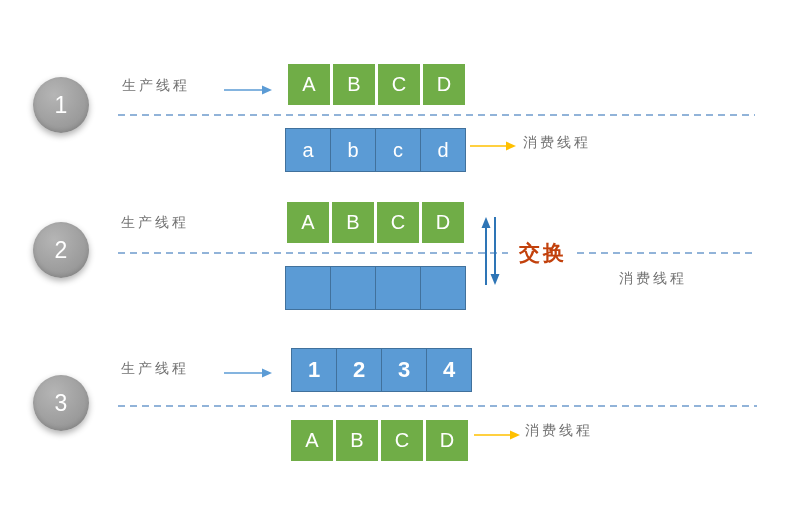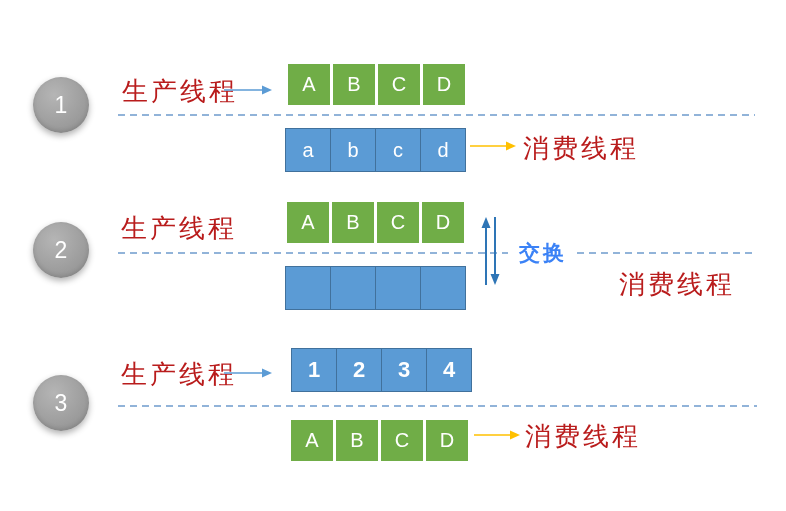--- a/index.html
+++ b/index.html
@@ -12,23 +12,23 @@
   .circle{
     width:56px;height:56px;border-radius:50%;
     background:radial-gradient(circle at 38% 32%, #b5b5b5 0%, #a3a3a3 45%, #8d8d8d 100%);
     box-shadow:0 3px 6px rgba(0,0,0,0.30), inset 0 -2px 4px rgba(0,0,0,0.12);
     display:flex;align-items:center;justify-content:center;
     color:#ffffff;font-size:23px;
   }
   
   .zh{
     font-family:"Liberation Serif","DejaVu Serif",serif;
-    color:#b91c1c;font-size:26px;line-height:1;letter-spacing:3px;white-space:nowrap;
-  }
-  .zh.bold{font-weight:bold;font-size:21px;color:#3b82f6;}
+    color:#737373;font-size:14px;line-height:1;letter-spacing:3px;white-space:nowrap;
+  }
+  .zh.bold{font-weight:bold;font-size:21px;color:#c2410c;}
   
   .dash{
     height:2px;
     background:repeating-linear-gradient(90deg,#7ea6d2 0 7px,transparent 7px 12px);
     opacity:.85;
   }
   
   .row{display:flex;}
   .row.greenrow{gap:3px;}
   .cell{

